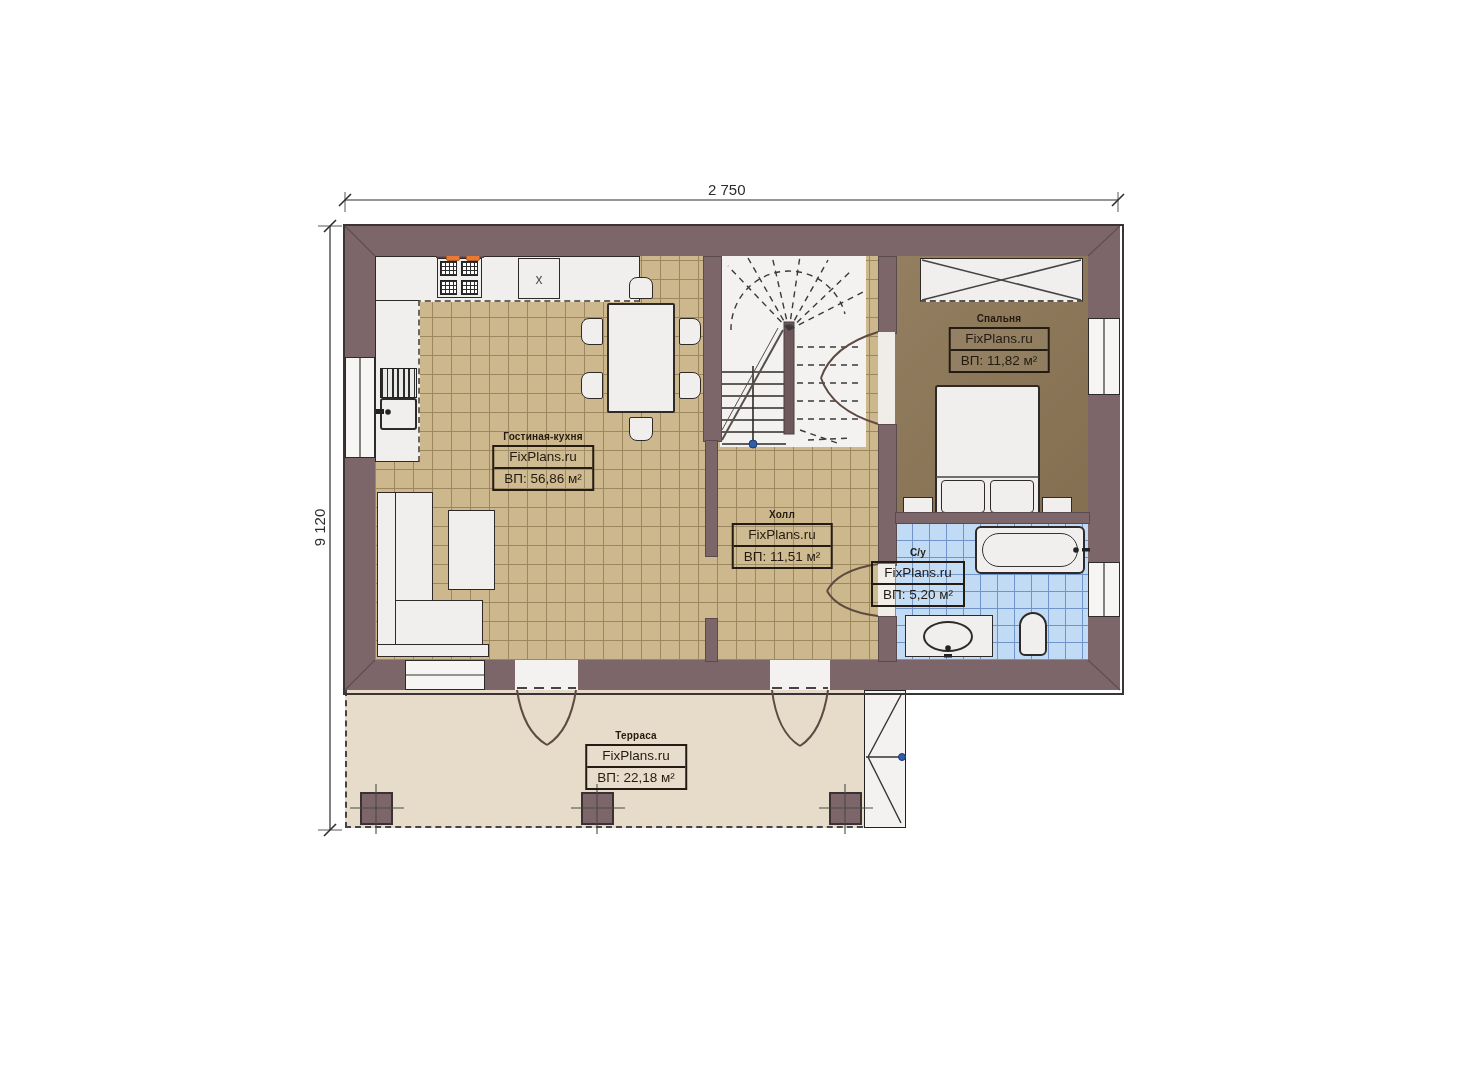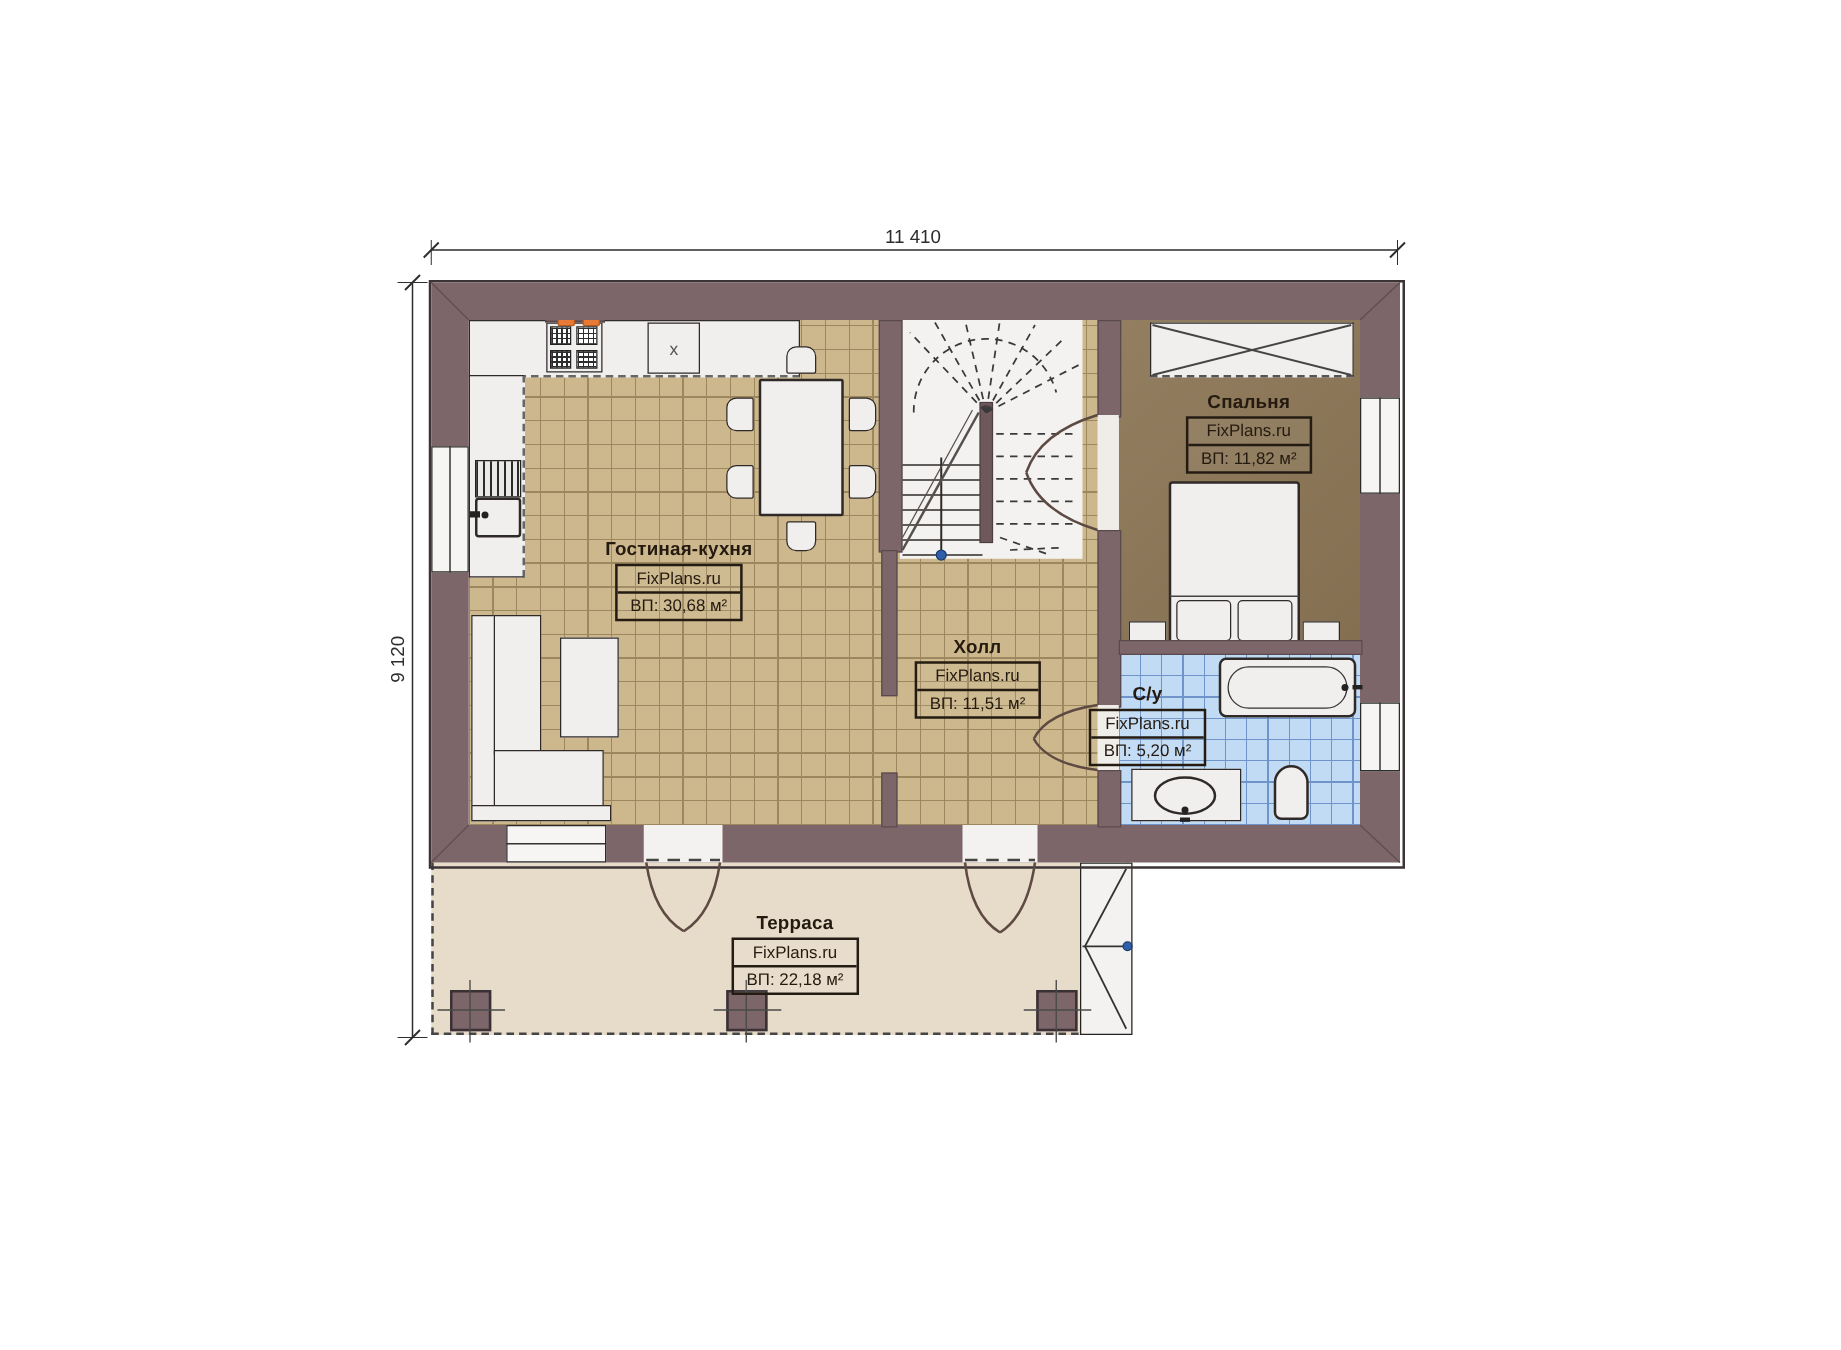--- a/index.html
+++ b/index.html
@@ -42,21 +42,21 @@
   .oval{border-radius:50%;}
   .toilet{border-radius:14px 14px 6px 6px;}
   .cab-x{display:flex;align-items:center;justify-content:center;font-size:14px;color:#555;}
   .col{background:var(--wall,#7d6669);border:2px solid #3a3134;box-sizing:border-box;}
   .vent{background:#6e585b;border:1px solid #514245;}
   .orange{position:absolute;width:12px;height:21px;background:var(--accent-orange,#e87a35);
       border-radius:6px 6px 2px 2px;border:1px solid #b85a20;}
   .orange::after{content:"";position:absolute;left:3px;top:3px;width:5px;height:5px;border-radius:50%;background:#ffd9bd;}
   
   .room-label{position:absolute;transform:translateX(-50%);text-align:center;z-index:40;}
-  .room-name{font-size:15px;font-weight:700;letter-spacing:.2px;margin-bottom:3px;color:#241a10;}
+  .room-name{font-size:10px;font-weight:700;letter-spacing:.2px;margin-bottom:3px;color:#241a10;}
   .label-box{display:inline-block;border:2px solid #241c12;background:rgba(255,255,255,.06);}
   .label-box .row{padding:1px 10px;font-size:13.5px;line-height:18px;color:#241a10;white-space:nowrap;}
   .label-box .row + .row{border-top:2px solid #241c12;}
   .dim-label{position:absolute;font-size:15px;color:#2d2d2d;z-index:40;}
   .dim-label.vert{transform:rotate(-90deg);transform-origin:center;}
   svg.overlay{position:absolute;left:0;top:0;z-index:30;pointer-events:none;}
   .z10{z-index:10}.z15{z-index:15}.z20{z-index:20}.z25{z-index:25}
 </style>
 </head>
 <body>
@@ -247,28 +247,28 @@
 
     <g stroke="#2d2d2d" stroke-width="1.2">
       <line x1="330" y1="226" x2="330" y2="830"></line>
       <line x1="324" y1="232" x2="336" y2="220" stroke-width="1.6"></line>
       <line x1="324" y1="836" x2="336" y2="824" stroke-width="1.6"></line>
       <line x1="318" y1="226" x2="342" y2="226" stroke-width=".8"></line>
       <line x1="318" y1="830" x2="342" y2="830" stroke-width=".8"></line>
     </g>
   </svg>
 
-  <div class="dim-label" style="left:708px;top:181px;">11 410</div>
+  <div class="dim-label" style="left:708px;top:181px;">2 750</div>
   <div class="dim-label vert" style="left:297px;top:519px;width:44px;text-align:center;">9 120</div>
 
   <div class="room-label" style="left:543px;top:431px;">
     <div class="room-name">Гостиная-кухня</div>
     <div class="label-box">
       <div class="row">FixPlans.ru</div>
-      <div class="row">ВП: 30,68 м²</div>
+      <div class="row">ВП: 56,86 м²</div>
     </div>
   </div>
 
   <div class="room-label" style="left:782px;top:509px;">
     <div class="room-name">Холл</div>
     <div class="label-box">
       <div class="row">FixPlans.ru</div>
       <div class="row">ВП: 11,51 м²</div>
     </div>
   </div>

